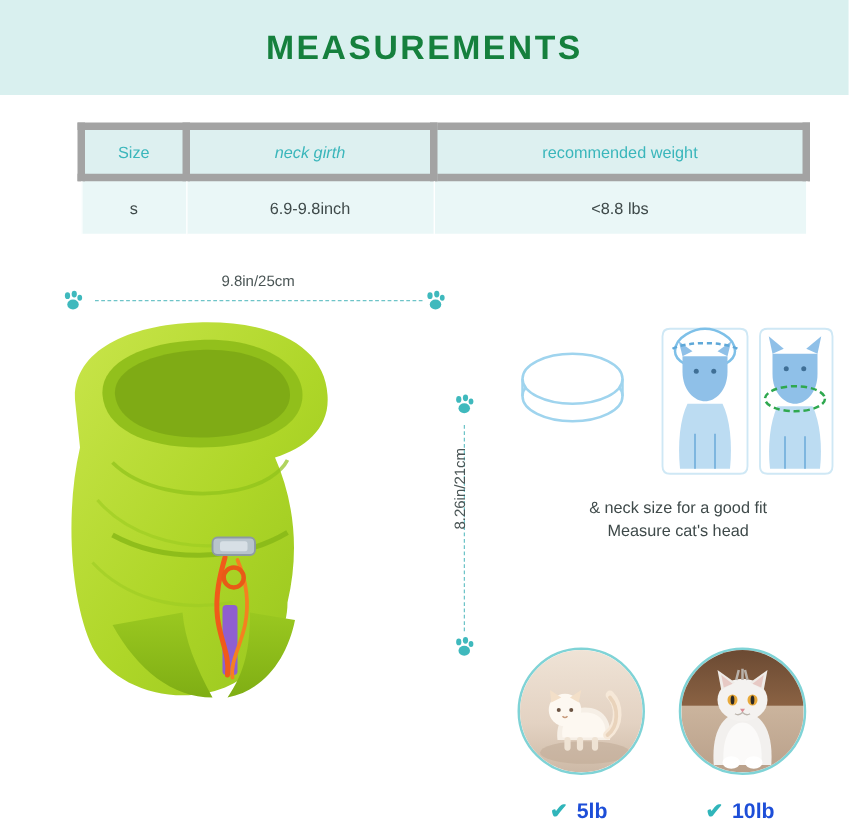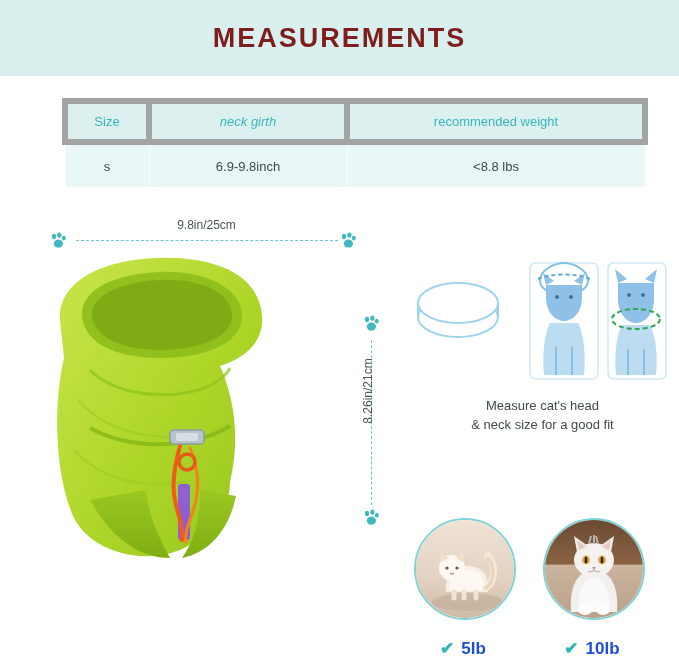--- a/index.html
+++ b/index.html
@@ -18,21 +18,21 @@
   
   .header {
     width: 679px;
     height: 76px;
     background: #d9f0ef;
     display: flex;
     align-items: center;
     justify-content: center;
   }
   .header-title {
-    color: #7f1d1d;
+    color: #15803d;
     font-size: 27px;
     letter-spacing: 2px;
     font-weight: bold;
   }
 
   
   .table-wrap {
     position: absolute;
     left: 62px;
     top: 98px;
@@ -329,22 +329,22 @@
       <circle cx="219" cy="40" r="2" fill="#3f6f96"></circle>
       <circle cx="233" cy="40" r="2" fill="#3f6f96"></circle>
       <path d="M212,70 C206,82 204,102 206,120 L246,120 C248,102 246,82 240,70 Z" fill="#bcdcf2"></path>
       <path d="M218,94 L218,120 M234,94 L234,120" stroke="#7ab4dd" stroke-width="1.5"></path>
       <ellipse cx="226" cy="64" rx="24" ry="10" fill="none" stroke="#2fa84f" stroke-width="2" stroke-dasharray="5 3"></ellipse>
     </g>
   </svg>
 </div>
 
 <div class="diagram-caption">
+  <div>&amp; neck size for a good fit</div>
   <div>Measure cat's head</div>
-  <div>&amp; neck size for a good fit</div>
 </div>
 
 <div class="photo-circle photo-a">
   <svg width="98" height="98" viewBox="0 0 98 98">
     <defs>
       <linearGradient id="bgA" x1="0" y1="0" x2="0" y2="1">
         <stop offset="0%" stop-color="#efe3d6"></stop>
         <stop offset="60%" stop-color="#e3d2c2"></stop>
         <stop offset="100%" stop-color="#cdb9a6"></stop>
       </linearGradient>

